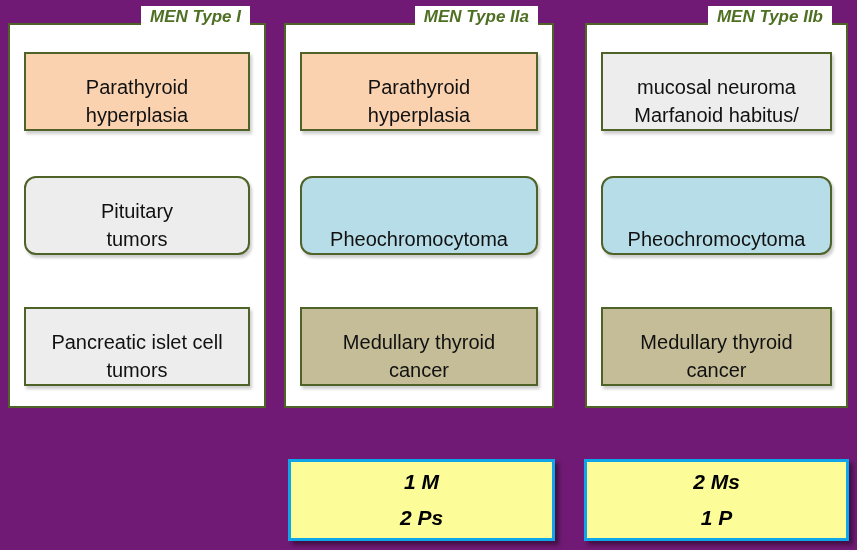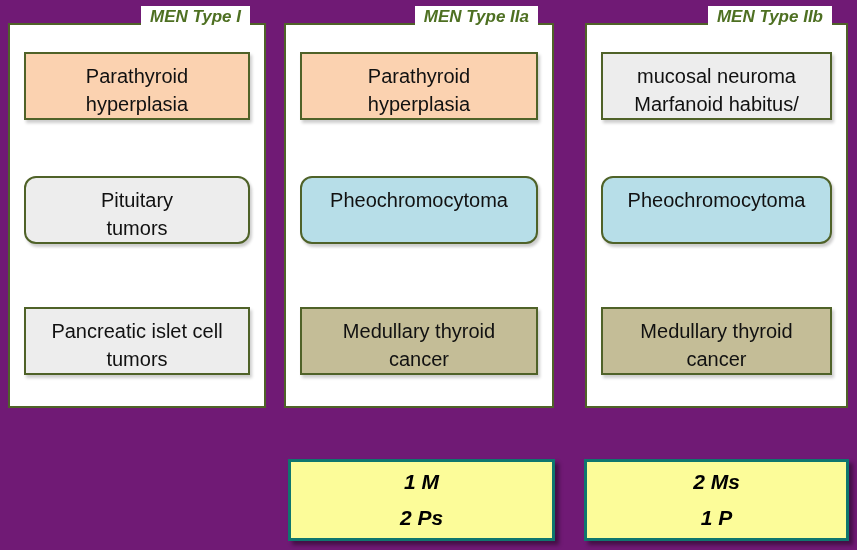--- a/index.html
+++ b/index.html
@@ -15,38 +15,39 @@
   .col-1{left:8px;width:258px;}
   .col-2{left:284px;width:270px;}
   .col-3{left:585px;width:263px;}
   .column-title{
     position:absolute;top:-19px;right:14px;height:22px;line-height:22px;
     background:#ffffff;padding:0 9px;white-space:nowrap;
     font-size:17px;font-weight:bold;font-style:italic;color:#4E7022;
   }
   
   .inner-box{
-    position:absolute;left:14px;right:14px;height:68px;box-sizing:border-box;
+    position:absolute;left:14px;right:14px;height:79px;box-sizing:border-box;
     border:2px solid #4F6228;
     display:flex;flex-direction:column;align-items:center;
     padding-top:8px;
     font-size:20px;line-height:28px;text-align:center;
     box-shadow:2px 3px 3px rgba(0,0,0,0.20);
+    justify-content:flex-end;
   }
   .row-1{top:27px;}
   .row-2{top:151px;border-radius:12px;}
   .row-3{top:282px;}
   .fill-peach{background:#FBD2B0;}
   .fill-gray{background:#EDEDED;}
   .fill-blue{background:#B7DEE8;}
   .fill-tan{background:#C4BD97;}
   
   .summary-box{
     position:absolute;top:459px;height:82px;box-sizing:border-box;
-    border:3px solid #0f766e;background:#FCFC99;
+    border:3px solid #0ea5e9;background:#FCFC99;
     box-shadow:4px 4px 4px rgba(0,0,0,0.40);
     display:flex;flex-direction:column;justify-content:center;align-items:center;
     font-size:21px;font-weight:bold;font-style:italic;line-height:36px;
     color:#000;text-align:center;
   }
   .sum-1{left:5px;width:266px;}
   .sum-2{left:288px;width:267px;}
   .sum-3{left:584px;width:265px;}
   .pushed-down{margin-top:36px;}
   .line{display:block;}

